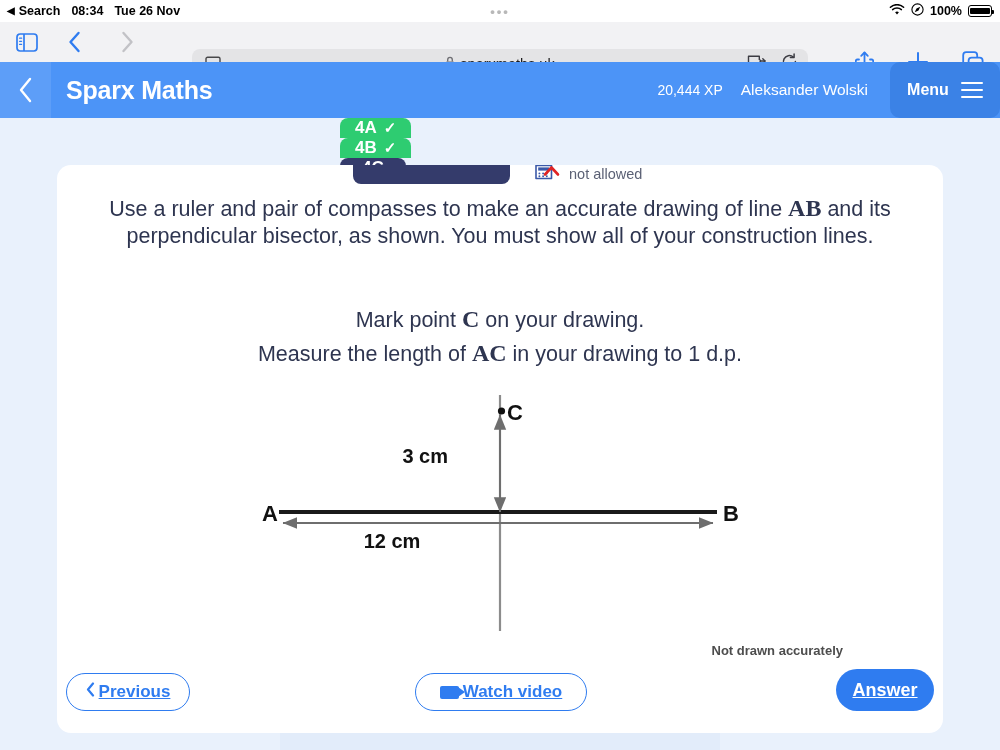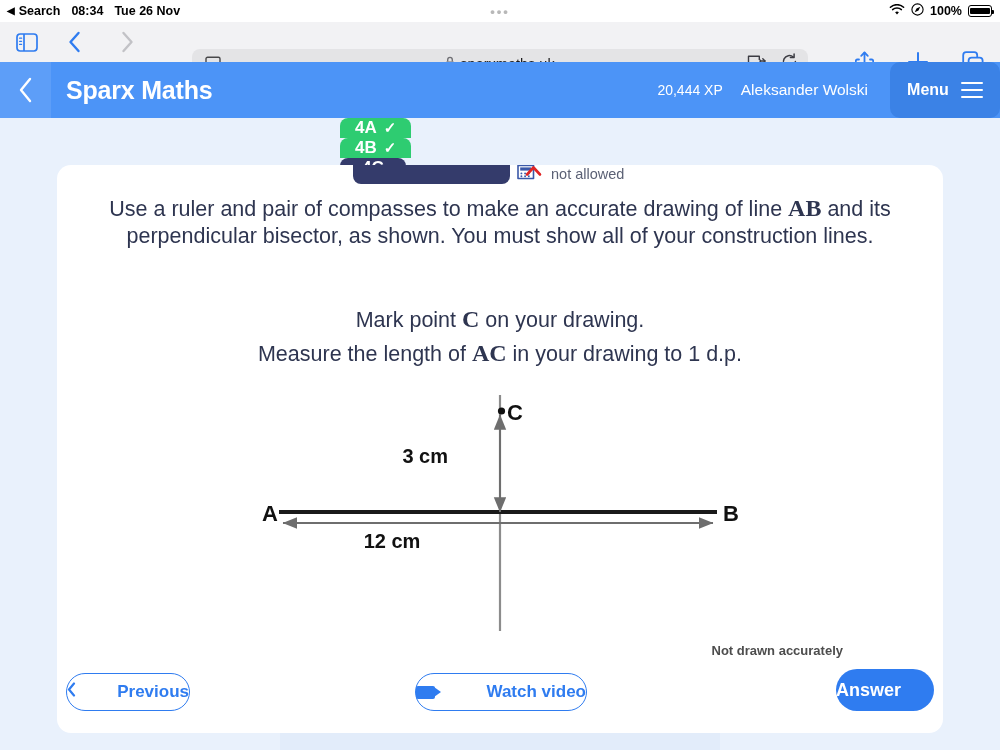--- a/index.html
+++ b/index.html
@@ -128,21 +128,21 @@
     width: 886px; height: 568px;
     background: #fff; border-radius: 14px;
   }
   .card-clip { position: absolute; inset: 0; overflow: hidden; border-radius: 14px; }
 
   .pill-cut {
     position: absolute; left: 296px; top: -9px;
     width: 157px; height: 28px; background: #343b6b; border-radius: 8px;
   }
   .calc-note {
-    position: absolute; left: 459px; top: -3px;
+    position: absolute; left: 477px; top: -3px;
     display: flex; align-items: center; gap: 9px;
     font-size: 14.5px; color: #5b6175;
   }
 
   .qtext {
     position: absolute; left: 34px; top: 30px; width: 818px;
     text-align: center; color: #2e3550;
     font-size: 21.5px; line-height: 27px;
   }
   .qtext2 {
@@ -158,22 +158,22 @@
     position: absolute; right: 100px; top: 478px;
     font-size: 13px; font-weight: 700; color: #4d4d4d;
     font-family: "Liberation Sans", sans-serif;
   }
 
   
   .footer {
     position: absolute; left: 0; bottom: 0; width: 886px; height: 74px;
   }
   .btn {
-    display: flex; align-items: center; justify-content: space-between; gap: 4px;
-    border-radius: 24px; font-weight: 700; cursor: pointer;
+    display: flex; align-items: center; justify-content: center; gap: 4px;
+    border-radius: 24px; font-weight: 700; cursor: pointer; text-decoration: underline;
   }
   .btn-prev {
     position: absolute; left: 9px; top: 14px;
     width: 124px; height: 38px;
     border: 1.6px solid #2f7cf0; color: #2f7cf0; background: #fff;
     font-size: 17px;
   }
   .btn-video {
     position: absolute; left: 358px; top: 14px;
     width: 172px; height: 38px;

